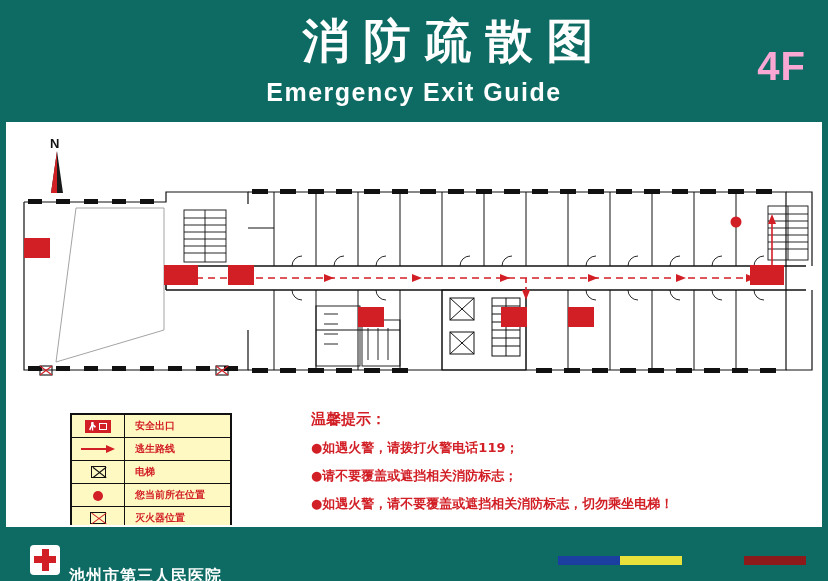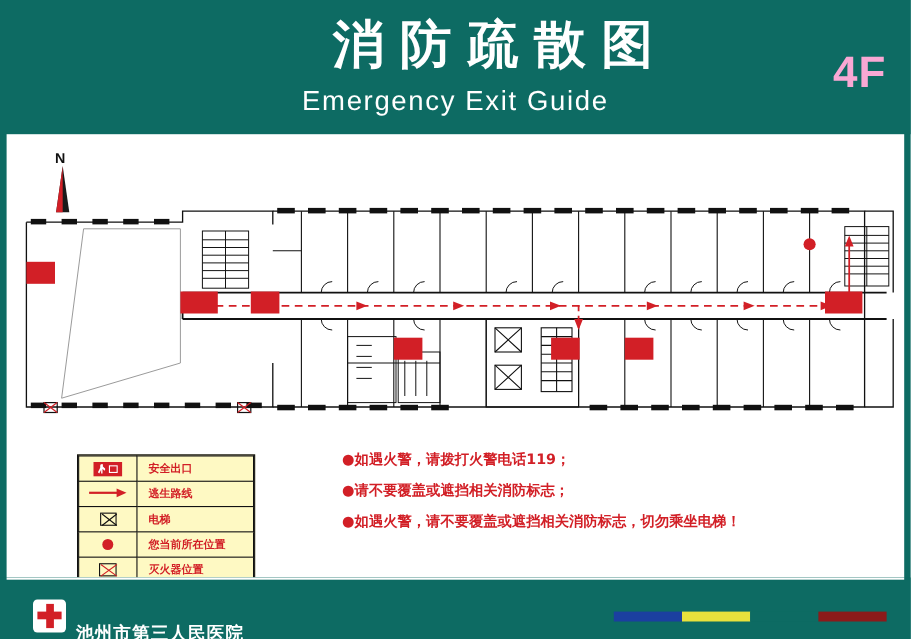--- a/index.html
+++ b/index.html
@@ -43,21 +43,21 @@
     line-height: 54px;
     margin-left: 34px;
   }
   .header-title-en {
     position: absolute;
     left: 0; top: 77px;
     width: 828px;
     text-align: center;
     color: #ffffff;
     font-size: 25px;
-    font-weight: normal;
+    font-weight: bold;
     letter-spacing: 1.5px;
     line-height: 30px;
   }
   .floor-badge {
     position: absolute;
     right: 22px;
     top: 44px;
     color: #f9a8d4;
     font-size: 40px;
     font-weight: bold;
@@ -583,20 +583,21 @@
           </tr>
           <tr>
             <td class="sym"><span class="ext-sym"></span></td>
             <td class="txt">灭火器位置</td>
           </tr>
         </tbody>
       </table>
     </div>
 
     <div class="notes">
+      <div class="notes-title">温馨提示：</div>
       <div class="note-line">●如遇火警，请拨打火警电话119；</div>
       <div class="note-line">●请不要覆盖或遮挡相关消防标志；</div>
       <div class="note-line">●如遇火警，请不要覆盖或遮挡相关消防标志，切勿乘坐电梯！</div>
     </div>
 
   </div>
 
   <div class="footer">
     <div class="footer-rule"></div>
     <div class="hospital">

